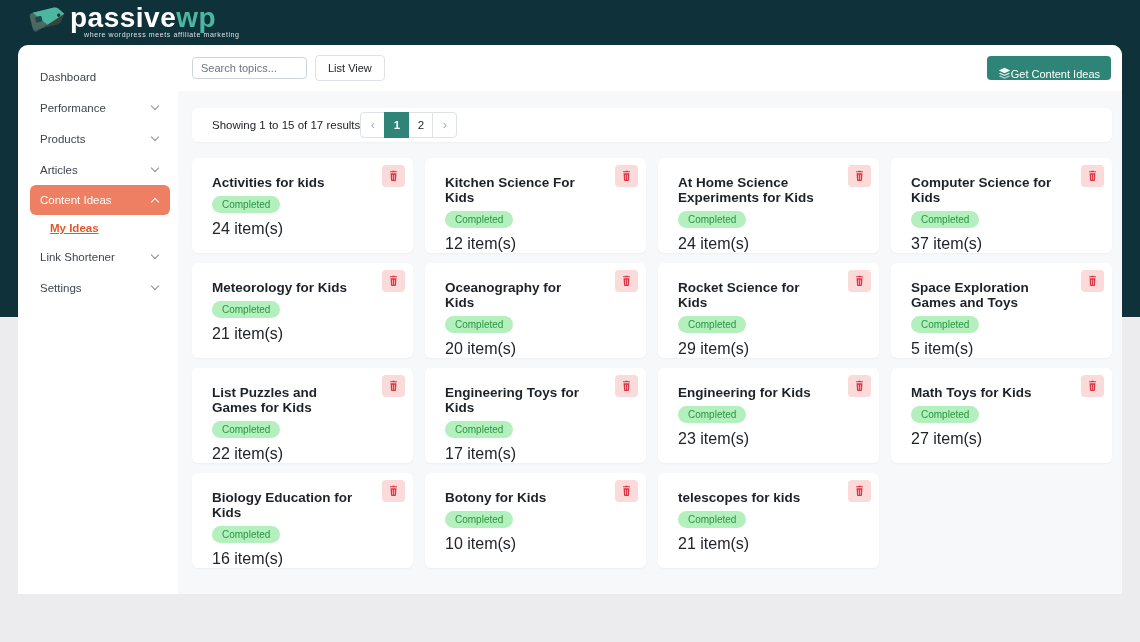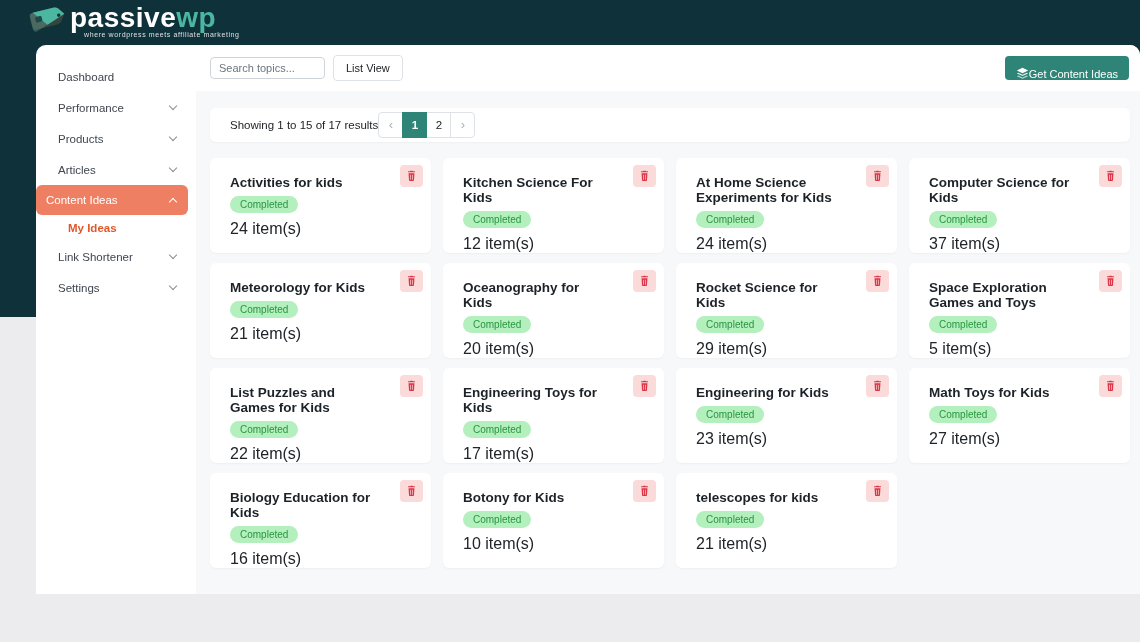--- a/index.html
+++ b/index.html
@@ -21,37 +21,37 @@
   .topbar { position: absolute; top: 0; left: 0; width: 1140px; height: 45px; }
   .logo { display: flex; align-items: flex-start; padding: 3px 0 0 26px; text-decoration: none; cursor: pointer; }
   .logo-icon { width: 42px; height: 38px; margin-top: 1px; }
   .logo-text { display: flex; flex-direction: column; margin-left: 2px; }
   .logo-name { font-size: 28px; font-weight: 700; letter-spacing: .5px; color: #ffffff; line-height: 30px; }
   .logo-name .wp { color: var(--teal-light, #4cb7a0); }
   .tagline { font-size: 7px; letter-spacing: .6px; color: rgba(255,255,255,.85); padding-left: 14px; margin-top: -2px; white-space: nowrap; }
 
   
   .app {
-    position: absolute; top: 45px; left: 36px; width: 1104px; height: 549px;
+    position: absolute; top: 45px; left: 18px; width: 1104px; height: 549px;
     background: #1d4ed8; border-radius: 10px 10px 0 0; display: flex; overflow: hidden;
   }
 
   
   .sidebar { width: 160px; flex: 0 0 160px; background: #ffffff; padding-top: 16px; }
   .side-item {
     height: 31px; display: flex; align-items: center; justify-content: space-between;
     padding: 0 20px 0 22px; font-size: 11.5px; color: #3f4650; cursor: pointer;
   }
   .side-item.active {
     background: var(--coral, #ee7f63); color: #ffffff; border-radius: 6px;
-    margin: 0 8px 0 0; padding: 0 12px 0 10px; height: 30px;
+    margin: 0 8px 0 12px; padding: 0 12px 0 10px; height: 30px;
   }
   .side-sub {
     height: 26px; display: flex; align-items: center; padding-left: 32px;
-    font-size: 11.5px; font-weight: 700; color: var(--orange, #e2572a); cursor: pointer;
+    font-size: 11.5px; font-weight: 700; color: var(--orange, #e2572a); cursor: pointer; text-decoration: underline;
   }
   .chev {
     width: 6px; height: 6px; border-right: 1.5px solid #868e96; border-bottom: 1.5px solid #868e96;
     transform: rotate(45deg); margin-top: -3px; flex: 0 0 auto;
   }
   .chev.up { transform: rotate(-135deg); border-color: #ffffff; margin-top: 3px; }
 
   
   .main { flex: 1; display: flex; flex-direction: column; background: var(--main-bg, #f7f8fa); min-width: 0; }
   .toolbar { background: #ffffff; height: 46px; display: flex; align-items: center; padding: 0 11px 0 14px; gap: 8px; flex: 0 0 46px; }

